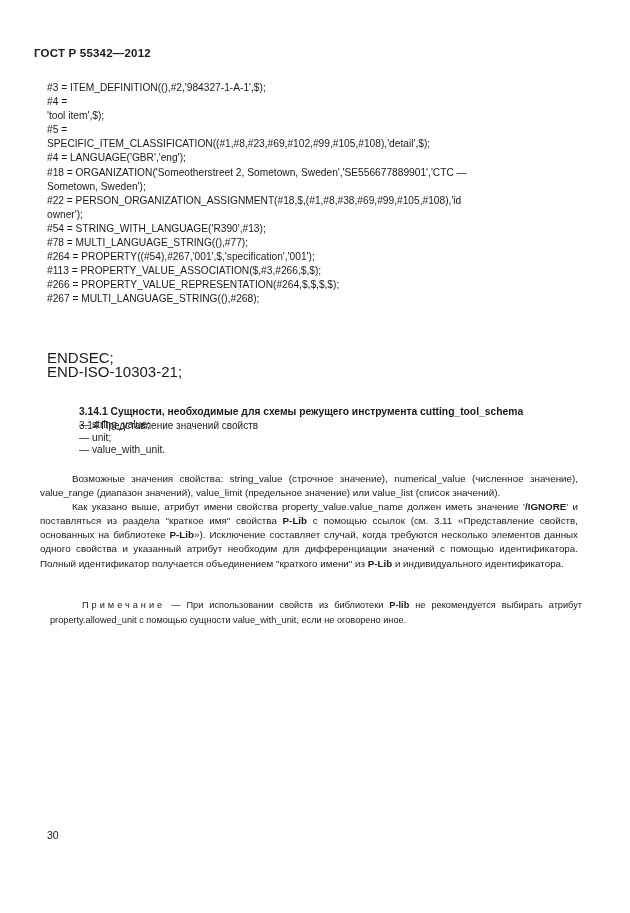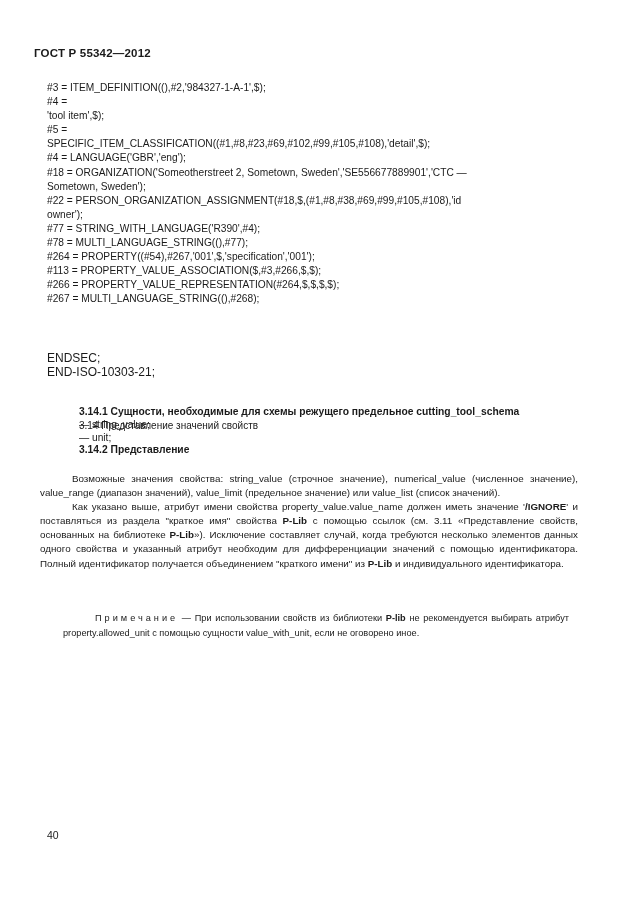--- a/index.html
+++ b/index.html
@@ -1,72 +1,72 @@
 <!DOCTYPE html>
 <html><head>
 <meta charset="utf-8">
 <style>
   html, body { margin: 0; padding: 0; background: #ffffff; }
   body { width: 630px; height: 913px; position: relative; overflow: hidden;
          font-family: "Liberation Sans", sans-serif; color: #1a1a1a; }
   .header { position: absolute; left: 34px; top: 47px; font-size: 11.5px; font-weight: bold; letter-spacing: 0.2px; }
   .code { position: absolute; left: 47px; top: 81px; width: 540px; font-size: 10.2px; line-height: 14.1px; }
   .code div { white-space: pre-wrap; }
-  .end { position: absolute; left: 47px; top: 351px; font-size: 12px; line-height: 14px; }
+  .end { position: absolute; left: 47px; top: 351px; font-size: 15px; line-height: 14px; }
   .h314 { position: absolute; left: 79px; top: 384px; font-size: 10px; font-weight: normal; margin-top: 36px; }
   .sec1 { position: absolute; left: 79px; top: 406px; width: 520px; font-size: 10.2px; line-height: 12.8px; }
   .sec1 .h { font-weight: bold; font-size: 10.3px; }
   .body { position: absolute; left: 40px; top: 472px; width: 538px; font-size: 9.8px; line-height: 14.1px; text-align: justify; }
   .body p { margin: 0; text-indent: 32px; }
   .note { position: absolute; left: 47px; top: 595px; width: 538px; font-size: 9.2px; line-height: 14.5px; text-align: justify; }
-  .note p { margin: 16px; text-indent: 32px; }
+  .note p { margin: 3px; text-indent: 32px; }
   .spaced { letter-spacing: 3px; }
   .pageno { position: absolute; left: 47px; top: 829px; font-size: 10.5px; }
   b { font-weight: bold; }
 </style>
 </head>
 <body>
 
 <div class="header">ГОСТ Р 55342—2012</div>
 
 <div class="code">
   <div>#3 = ITEM_DEFINITION((),#2,'984327-1-A-1',$);</div>
   <div>#4 =</div>
   <div>'tool item',$);</div>
   <div>#5 =</div>
   <div>SPECIFIC_ITEM_CLASSIFICATION((#1,#8,#23,#69,#102,#99,#105,#108),'detail',$);</div>
   <div>#4 = LANGUAGE('GBR','eng');</div>
   <div>#18 = ORGANIZATION('Someotherstreet 2, Sometown, Sweden','SE556677889901','CTC —</div>
   <div>Sometown, Sweden');</div>
   <div>#22 = PERSON_ORGANIZATION_ASSIGNMENT(#18,$,(#1,#8,#38,#69,#99,#105,#108),'id</div>
   <div>owner');</div>
-  <div>#77 = STRING_WITH_LANGUAGE('R390',#4);</div>
+  <div>#54 = STRING_WITH_LANGUAGE('R390',#13);</div>
   <div>#78 = MULTI_LANGUAGE_STRING((),#77);</div>
   <div>#264 = PROPERTY((#54),#267,'001',$,'specification','001');</div>
   <div>#113 = PROPERTY_VALUE_ASSOCIATION($,#3,#266,$,$);</div>
   <div>#266 = PROPERTY_VALUE_REPRESENTATION(#264,$,$,$,$);</div>
   <div>#267 = MULTI_LANGUAGE_STRING((),#268);</div>
 </div>
 
 <div class="end">
   <div>ENDSEC;</div>
   <div>END-ISO-10303-21;</div>
 </div>
 
 <div class="h314">3.14 Представление значений свойств</div>
 
 <div class="sec1">
-  <div class="h">3.14.1 Сущности, необходимые для схемы режущего предельное cutting_tool_schema</div>
+  <div class="h">3.14.1 Сущности, необходимые для схемы режущего инструмента cutting_tool_schema</div>
   <div>— string_value;</div>
   <div>— unit;</div>
-  <div class="h">3.14.2 Представление</div>
+  <div>— value_with_unit.</div>
 </div>
 
 <div class="body">
   <p>Возможные значения свойства: string_value (строчное значение), numerical_value (численное значение), value_range (диапазон значений), value_limit (предельное значение) или value_list (список значений).</p>
   <p><span>Как указано выше, атрибут имени свойства property_value.value_name должен иметь значение '</span><b>/IGNORE</b><span>' и поставляться из раздела "краткое имя" свойства </span><b>P-Lib</b><span> с помощью ссылок (см. 3.11 «Представление свойств, основанных на библиотеке </span><b>P-Lib</b><span>»). Исключение составляет случай, когда требуются несколько элементов данных одного свойства и указанный атрибут необходим для дифференциации значений с помощью идентификатора. Полный идентификатор получается объединением "краткого имени" из </span><b>P-Lib</b><span> и индивидуального идентификатора.</span></p>
 </div>
 
 <div class="note">
   <p><span class="spaced">Примечание</span><span> — При использовании свойств из библиотеки </span><b>P-lib</b><span> не рекомендуется выбирать атрибут property.allowed_unit с помощью сущности value_with_unit, если не оговорено иное.</span></p>
 </div>
 
-<div class="pageno">40</div>
+<div class="pageno">30</div>
 
 </body></html>

